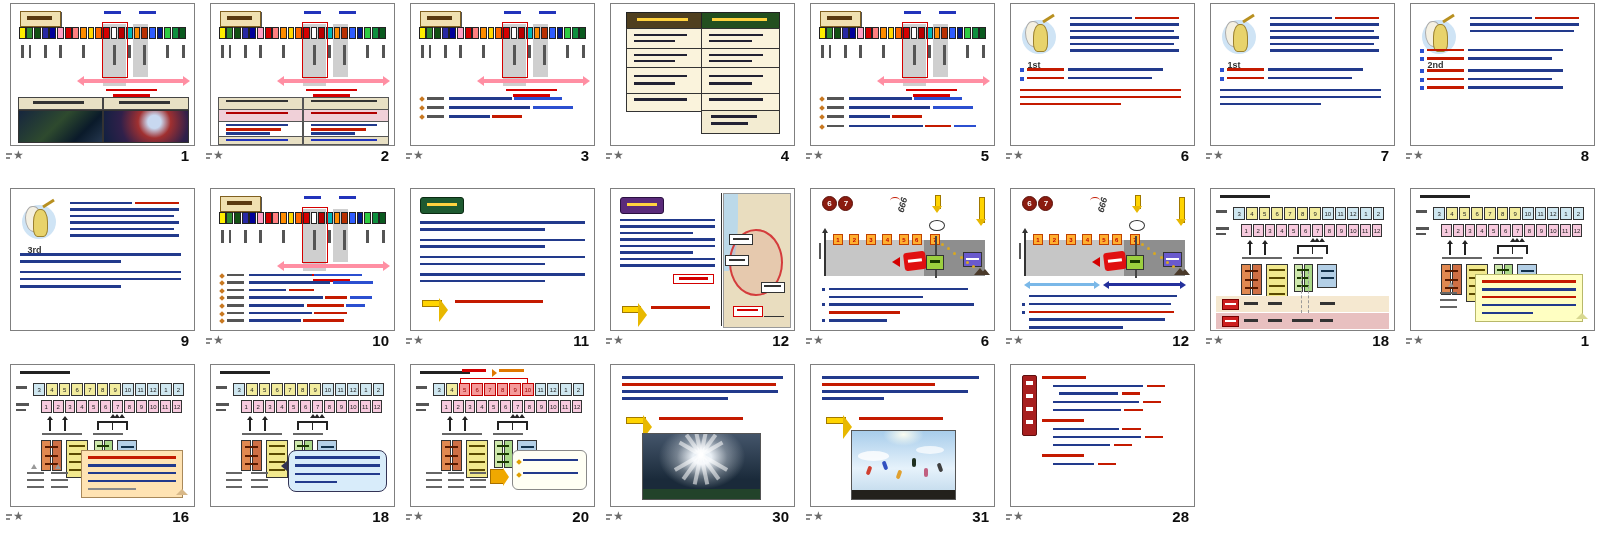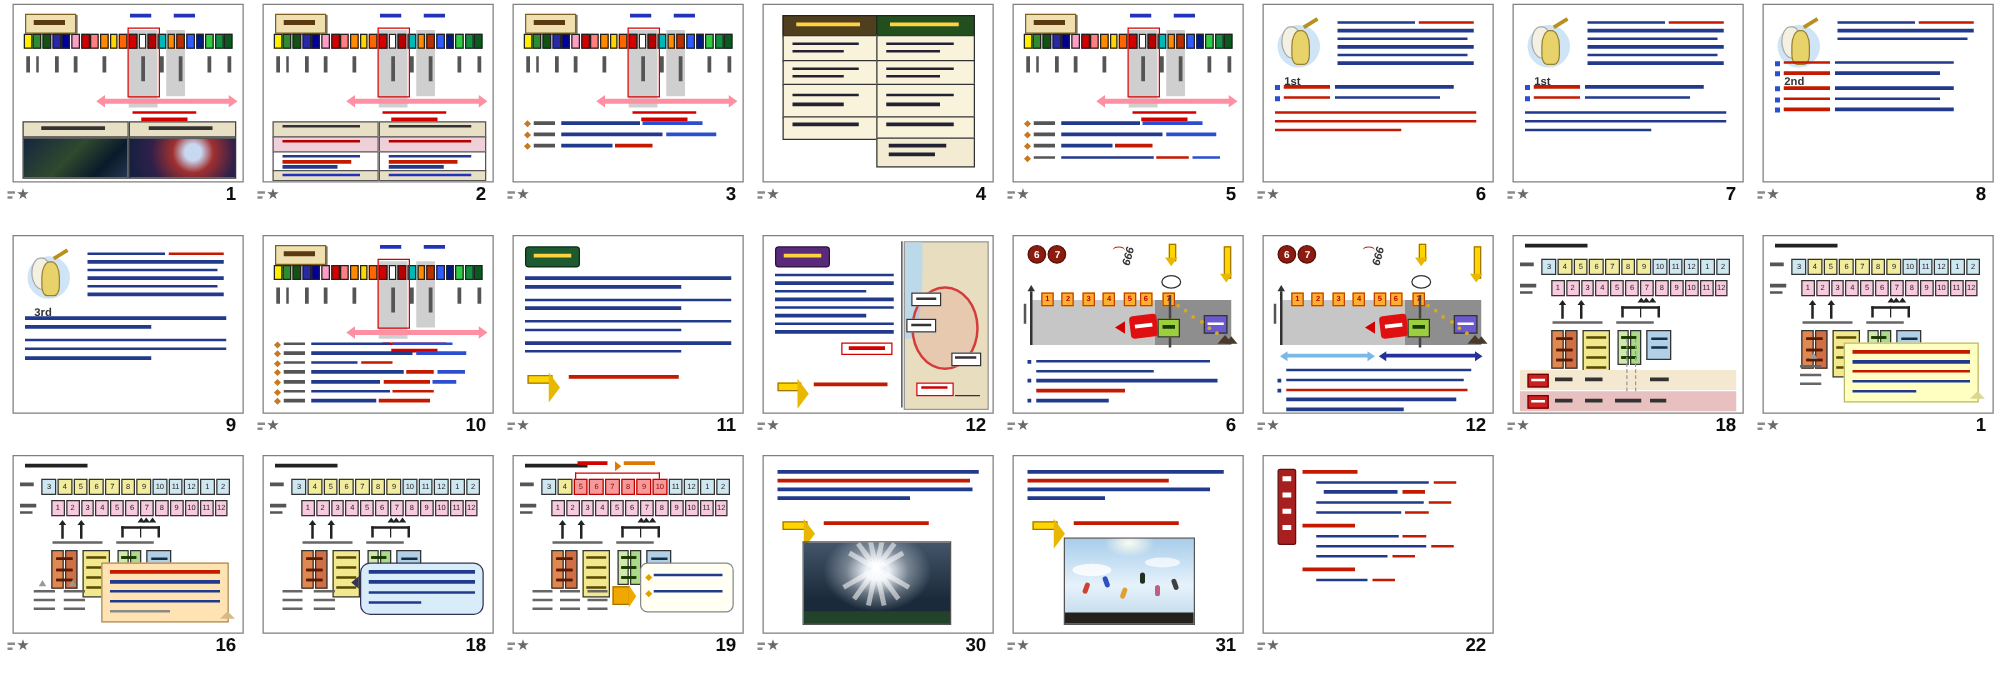--- a/index.html
+++ b/index.html
@@ -1304,21 +1304,21 @@
           <div style="position: absolute; left: 6%; top: 58%; width: 4px; height: 4px; background: rgb(224, 160, 0); transform: rotate(45deg);"></div>
           <div style="position: absolute; left: 14%; top: 56%; width: 76%; height: 2.5px; background: rgb(34, 58, 140);"></div>
         </div>
       </div>
     </div>
     <div class="tic" style="left: 406px; top: 509px;">
       <div class="l1"></div>
       <div class="l2"></div>
       <span class="star">★</span>
     </div>
-    <div class="footer-num" style="left: 529px; top: 508px;">19</div>
+    <div class="footer-num" style="left: 529px; top: 508px;">20</div>
     <div class="thumb" style="left: 610px; top: 364px;">
       <div class="tc">
         <div style="position: absolute; left: 6%; top: 8%; width: 88%; height: 2.5px; background: rgb(34, 58, 140);"></div>
         <div style="position: absolute; left: 6%; top: 13%; width: 84%; height: 2.5px; background: rgb(196, 26, 0);"></div>
         <div style="position: absolute; left: 6%; top: 18%; width: 85%; height: 2.5px; background: rgb(34, 58, 140);"></div>
         <div style="position: absolute; left: 6%; top: 23%; width: 58%; height: 2.5px; background: rgb(34, 58, 140);"></div>
         <div style="position: absolute; left: 8%; top: 36%; width: 14%; height: 7px;">
           <div style="position: absolute; left: 0px; top: 1px; width: 70%; height: 5px; background: rgb(255, 212, 0); border: 1px solid rgb(160, 120, 0);"></div>
           <div style="position: absolute; left: 68%; top: -18%; width: 0px; height: 0px; border-style: solid; border-width: 12px 0px 12px 9px; border-color: transparent transparent transparent rgb(232, 184, 0);"></div>
         </div>
@@ -1399,14 +1399,14 @@
         <div style="position: absolute; left: 17%; top: 63.4%; width: 22.88%; height: 3px; background: rgb(196, 26, 0);"></div>
         <div style="position: absolute; left: 23%; top: 69.4%; width: 22.4%; height: 2.5px; background: rgb(34, 58, 140);"></div>
         <div style="position: absolute; left: 47.4%; top: 69.4%; width: 10%; height: 2.5px; background: rgb(196, 26, 0);"></div>
       </div>
     </div>
     <div class="tic" style="left: 1006px; top: 509px;">
       <div class="l1"></div>
       <div class="l2"></div>
       <span class="star">★</span>
     </div>
-    <div class="footer-num" style="left: 1129px; top: 508px;">22</div>
+    <div class="footer-num" style="left: 1129px; top: 508px;">28</div>
   </div>
 
 </body></html>

